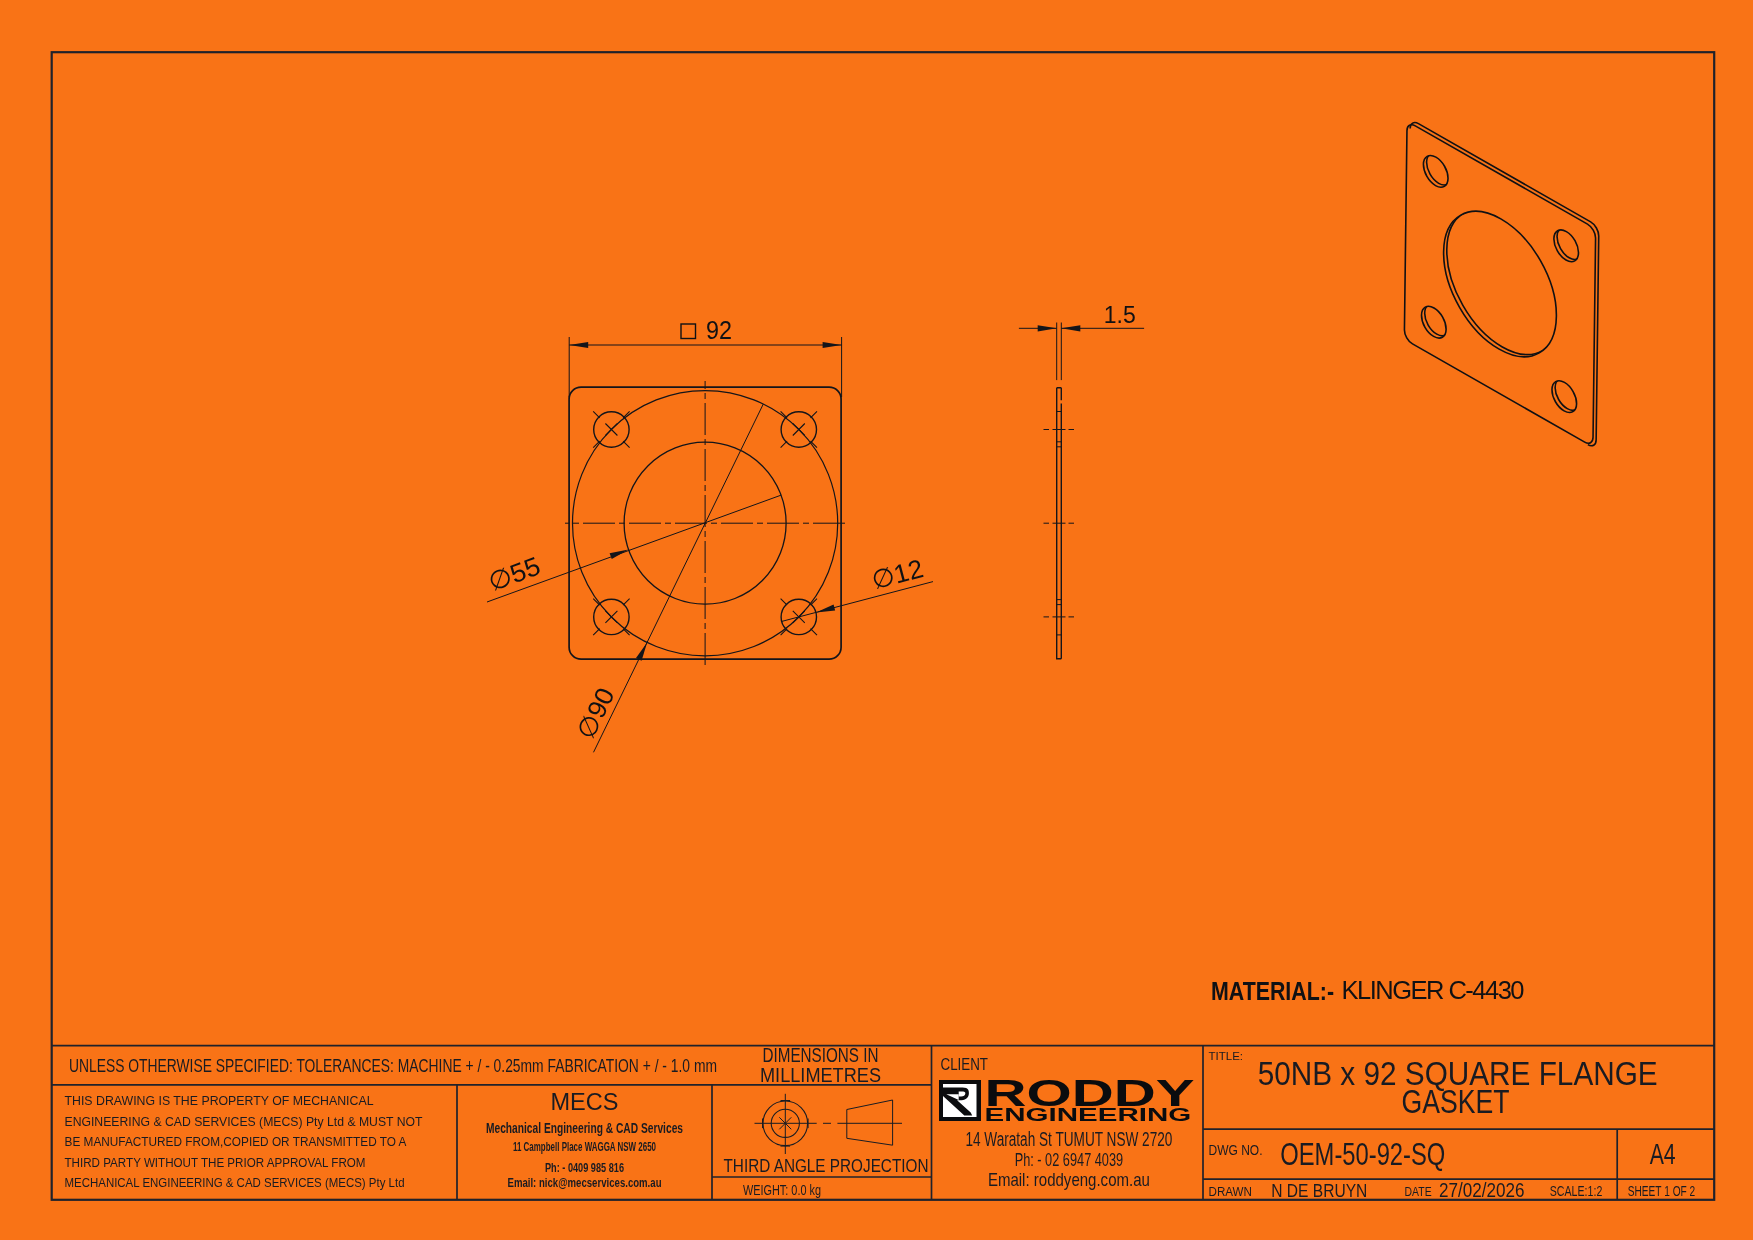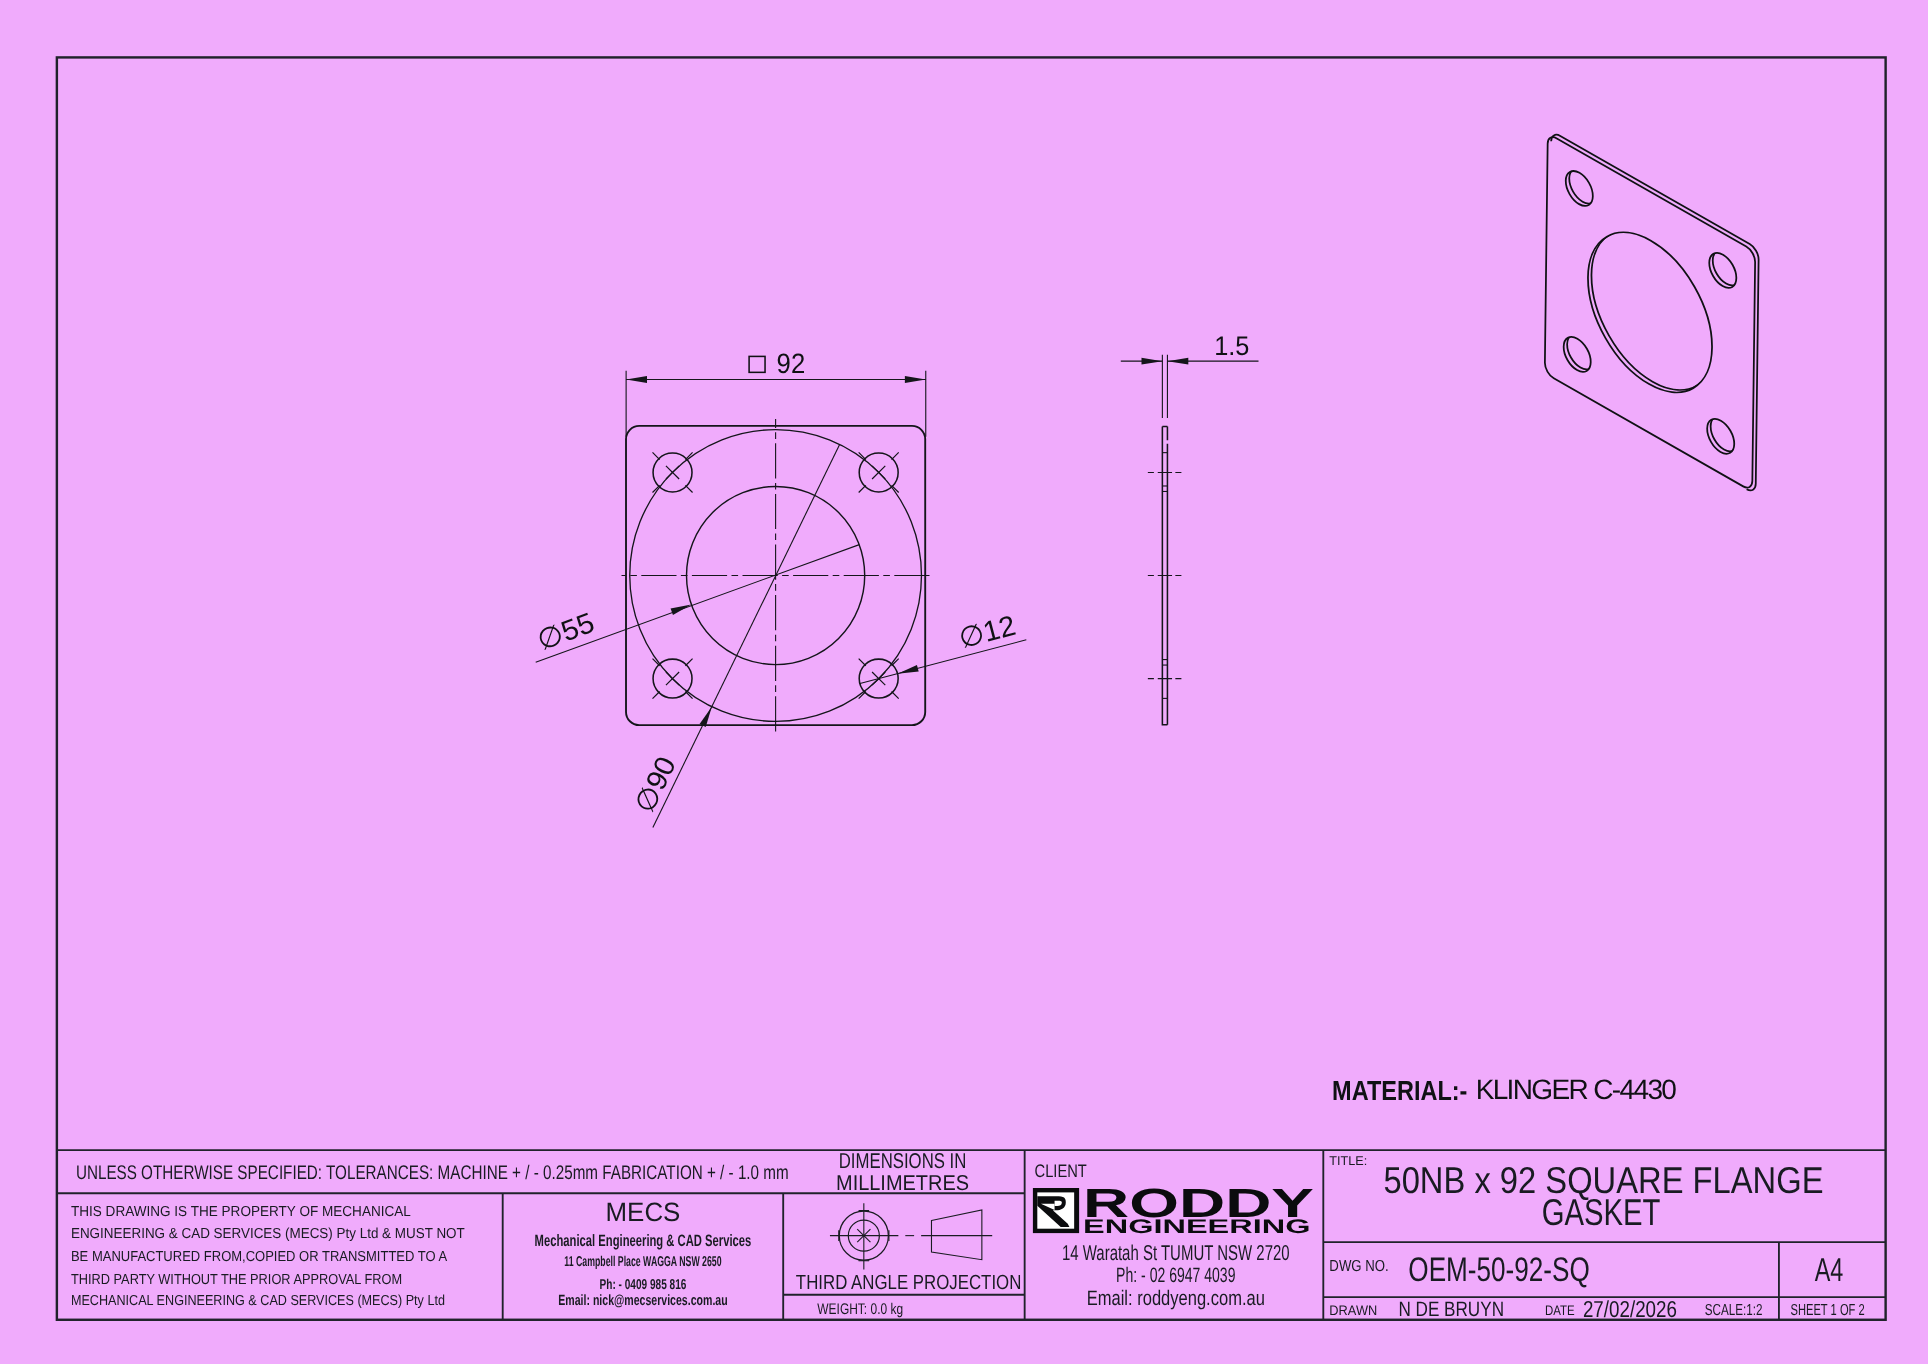--- a/index.html
+++ b/index.html
@@ -1,16 +1,16 @@
 <!DOCTYPE html>
 <html><head>
 <meta charset="utf-8">
 <style>
   html,body{margin:0;padding:0;background:#ffffff;}
-  .page{position:relative;width:1753px;height:1240px;background:#f0abfc;overflow:hidden;}
+  .page{position:relative;width:1753px;height:1240px;background:#f97316;overflow:hidden;}
   svg{position:absolute;left:0;top:0;}
   text{font-family:"Liberation Sans", sans-serif;}
 </style>
 </head>
 <body>
 <div class="page">
 <svg width="1753" height="1240" viewBox="0 0 1753 1240">
 <defs>
   <clipPath id="chole">
           <circle cx="0" cy="0" r="27.5"></circle>

